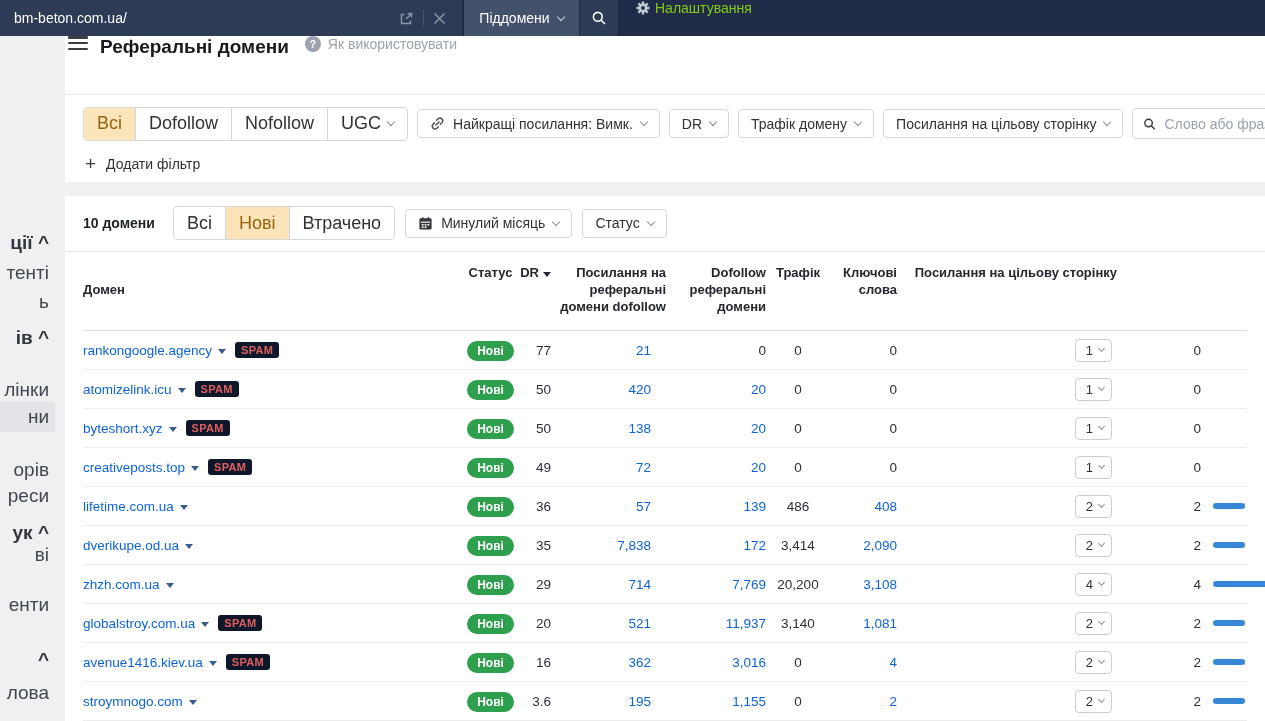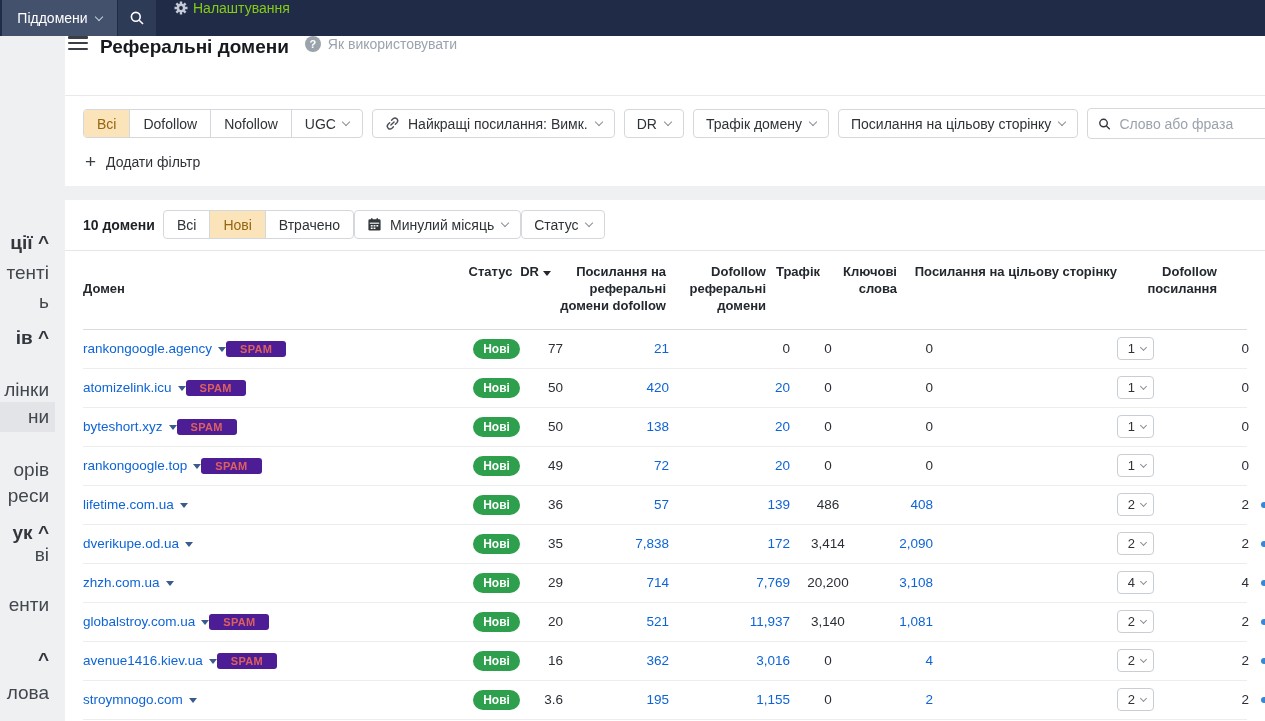--- a/index.html
+++ b/index.html
@@ -36,62 +36,77 @@
   .main { position:absolute; left:65px; top:36px; width:1200px; bottom:0; display:flex; flex-direction:column; }
   .band-header { height:60px; background:#fff; border-bottom:1px solid #e7e9ec; display:flex; align-items:flex-start; padding-left:2px; }
   .hamburger { width:20px; height:14px; margin-left:1px; display:flex; flex-direction:column; justify-content:space-between; cursor:pointer; }
   .hamburger i { height:2.5px; background:#3a3f45; border-radius:1px; }
   .page-title { font-size:19px; font-weight:700; color:#16191d; margin-left:12px; }
   .help { display:flex; align-items:center; gap:7px; margin-left:16px; color:#9ba3ac; font-size:14px; cursor:pointer; }
   .qmark { width:16px; height:16px; border-radius:50%; background:#9ba3ac; color:#fff; font-size:11px; font-weight:700; display:flex; align-items:center; justify-content:center; }
   .band-filters { height:90px; background:#fff; }
   .frow { display:flex; align-items:center; gap:9px; padding:12px 0 0 18px; }
   .seg { display:inline-flex; border:1px solid #d4d8dd; border-radius:4px; overflow:hidden; background:#fff; flex-shrink:0; }
-  .seg > span { padding:5.5px 13px; font-size:14px; color:#2e3338; border-left:1px solid #d4d8dd; cursor:pointer; display:flex; align-items:center; gap:7px; white-space:nowrap; }
+  .seg > span { padding:5.5px 13px; font-size:18px; color:#2e3338; border-left:1px solid #d4d8dd; cursor:pointer; display:flex; align-items:center; gap:7px; white-space:nowrap; }
   .seg > span:first-child { border-left:none; }
   .seg > span.active { background:#fbe3ba; color:#96660f; }
   .btn { display:inline-flex; align-items:center; gap:8px; border:1px solid #d4d8dd; border-radius:4px; background:#fff; padding:5.5px 12px; font-size:14px; color:#2e3338; cursor:pointer; white-space:nowrap; flex-shrink:0; }
   .search-box { display:inline-flex; align-items:center; gap:8px; border:1px solid #d4d8dd; border-radius:4px; background:#fff; padding:0 10px; height:31px; width:330px; flex-shrink:0; }
   .search-box input { border:none; outline:none; font-size:14px; color:#2e3338; width:100%; font-family:inherit; }
   .search-box input::placeholder { color:#9aa3ad; }
   .add-filter { display:flex; align-items:center; gap:10px; padding:15px 0 0 20px; font-size:14px; color:#2f3338; cursor:pointer; }
   .plus { font-size:19px; line-height:14px; color:#3a3f45; font-weight:400; }
   .band-table { background:#fff; margin-top:14px; flex:1; }
-  .controls { display:flex; align-items:center; gap:0; padding:10px 18px 11px; border-bottom:1px solid #e4e7ea; }
+  .controls { display:flex; align-items:center; gap:10px; padding:10px 18px 11px; border-bottom:1px solid #e4e7ea; }
   .count { font-size:14px; font-weight:700; color:#1d2126; margin-right:8px; }
   
   .thead { display:flex; margin:0 18px; padding:13px 0 14px; border-bottom:1px solid #d9dce0; font-size:13px; font-weight:700; color:#23282e; line-height:1.3; }
-  .trow { display:flex; align-items:center; height:39px; margin:0 18px; border-bottom:1px solid #ededee; font-size:13.5px;gap:6px; }
+  .trow { display:flex; align-items:center; height:39px; margin:0 18px; border-bottom:1px solid #ededee; font-size:13.5px; }
   .tcell { flex-shrink:0; }
   .c-domain{width:380px; display:flex; align-items:center;}
   .c-status{width:55px; text-align:center;}
   .c-dr{width:33px; text-align:right;}
   .c-dfrd{width:100px; text-align:right;}
   .c-lrd{width:115px; text-align:right;}
   .c-traf{width:64px; text-align:center;}
   .c-kw{width:67px; text-align:right;}
   .c-tl{width:220px; text-align:right;}
   .c-dfl{width:130px; position:relative;}
   .thead .c-dfl{ text-align:right; padding-right:30px; }
   .dlink { color:#0e64d6; text-decoration:none; cursor:pointer; }
   .dcaret { width:0; height:0; border-left:4px solid transparent; border-right:4px solid transparent; border-top:5px solid #3a5b8c; margin-left:6px; margin-top:2px; cursor:pointer; }
   .tri-sort { display:inline-block; width:0; height:0; border-left:4px solid transparent; border-right:4px solid transparent; border-top:5px solid #23282e; margin-left:4px; }
-  .spam { background:#4c1d95; color:#dd6060; font-size:11px; font-weight:600; padding:2px 14px; border-radius:3px; letter-spacing:.3px; }
+  .spam { background:#0f172a; color:#dd6060; font-size:11px; font-weight:600; padding:2px 6px; border-radius:3px; margin-left:9px; letter-spacing:.3px; }
   .pill { background:#2d9f4d; color:#fff; font-size:12px; font-weight:600; padding:3px 10px; border-radius:999px; }
   .num { color:#2b2f36; }
   .num.blue { color:#0e64d6; cursor:pointer; }
   .mini-select { display:inline-flex; align-items:center; gap:6px; border:1px solid #c9ced4; border-radius:4px; padding:0 7px 0 10px; font-size:13px; color:#2e3338; background:#fff; height:23px; cursor:pointer; margin-right:5px; }
   .c-dfl .num { display:inline-block; width:84px; text-align:right; }
   .bar { position:absolute; left:96px; top:50%; margin-top:-3px; height:6px; border-radius:3px; background:#3787d6; }
   svg { display:block; }
 </style>
 </head>
 <body>
 
 <div class="topbar">
+  <div class="url-field">
+    <span class="url-text">bm-beton.com.ua/</span>
+    <span class="tb-ico">
+      <svg width="15" height="15" viewBox="0 0 15 15">
+          <path d="M5.5 3.5H2.5v9h9v-3" fill="none" stroke="#8b96a9" stroke-width="1.4"></path>
+          <path d="M8.5 2.5h4v4M12.3 2.7L7 8" fill="none" stroke="#8b96a9" stroke-width="1.4"></path>
+        </svg>
+    </span>
+    <span class="tb-div"></span>
+    <span class="tb-ico">
+      <svg width="13" height="13" viewBox="0 0 13 13">
+          <path d="M1.5 1.5l10 10M11.5 1.5l-10 10" stroke="#8b96a9" stroke-width="1.5"></path>
+        </svg>
+    </span>
+  </div>
   <div class="scope-btn">
     <span>Піддомени</span>
       <i class="chev lt"></i>
   </div>
   <div class="tb-search-btn">
     <svg width="16" height="16" viewBox="0 0 16 16">
         <circle cx="6.8" cy="6.8" r="4.4" fill="none" stroke="#fff" stroke-width="1.6"></circle>
         <path d="M10.2 10.2L14 14" stroke="#fff" stroke-width="1.6"></path>
       </svg>
   </div>
@@ -215,21 +230,20 @@
 
     <div class="thead">
       <div class="tcell c-domain">Домен</div>
       <div class="tcell c-status">Статус</div>
       <div class="tcell c-dr"><span>DR</span><i class="tri-sort"></i></div>
       <div class="tcell c-lrd">Посилання на реферальні домени dofollow</div>
       <div class="tcell c-dfrd">Dofollow реферальні домени</div>
       <div class="tcell c-traf">Трафік</div>
       <div class="tcell c-kw">Ключові слова</div>
       <div class="tcell c-tl">Посилання на цільову сторінку</div>
-      <div class="tcell c-dfl">Dofollow посилання</div>
     </div>
 
     <div>
         <div class="trow">
           <div class="tcell c-domain">
             <a class="dlink">rankongoogle.agency</a>
             <span class="dcaret"></span>
             <span class="spam">SPAM</span>
           </div>
           <div class="tcell c-status"><span class="pill">Нові</span></div>
@@ -266,21 +280,21 @@
           <div class="tcell c-dr num">50</div>
           <div class="tcell c-dfrd num blue">138</div>
           <div class="tcell c-lrd num blue">20</div>
           <div class="tcell c-traf num">0</div>
           <div class="tcell c-kw num ">0</div>
           <div class="tcell c-tl"><span class="mini-select">1<i class="chev sm"></i></span></div>
           <div class="tcell c-dfl"><span class="num">0</span></div>
         </div>
         <div class="trow">
           <div class="tcell c-domain">
-            <a class="dlink">rankongoogle.top</a>
+            <a class="dlink">creativeposts.top</a>
             <span class="dcaret"></span>
             <span class="spam">SPAM</span>
           </div>
           <div class="tcell c-status"><span class="pill">Нові</span></div>
           <div class="tcell c-dr num">49</div>
           <div class="tcell c-dfrd num blue">72</div>
           <div class="tcell c-lrd num blue">20</div>
           <div class="tcell c-traf num">0</div>
           <div class="tcell c-kw num ">0</div>
           <div class="tcell c-tl"><span class="mini-select">1<i class="chev sm"></i></span></div>

